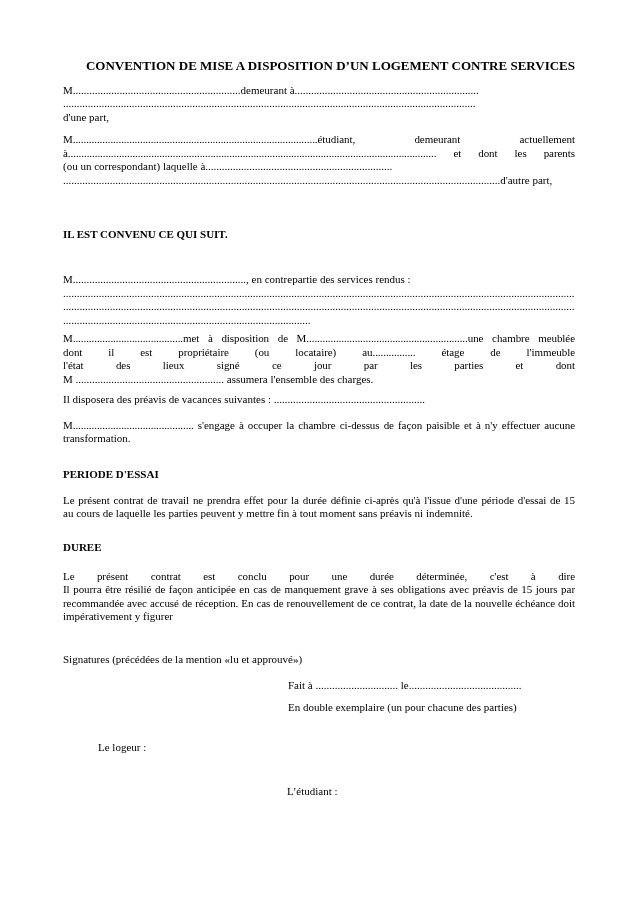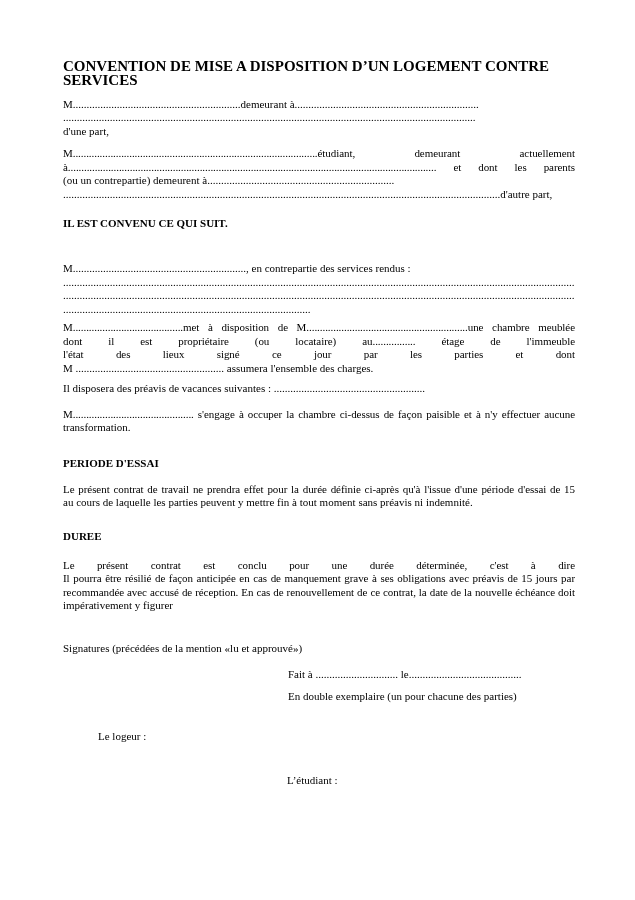--- a/index.html
+++ b/index.html
@@ -4,30 +4,30 @@
 <style>
   html, body { margin:0; padding:0; }
   body {
     width:635px; height:900px; background:#ffffff; overflow:hidden;
   }
   .page {
     font-family:"Liberation Serif","DejaVu Serif",serif;
     font-size:11px; line-height:13.5px; color:#000000;
     padding:59px 60px 0 63px;
   }
-  .title { font-weight:700; font-size:15px; line-height:14px; text-align:left; }
+  .title { font-weight:700; font-size:13px; line-height:14px; text-align:right; }
   .heading { font-weight:700; }
   .line { height:13.5px; overflow:hidden; }
   .j { text-align:justify; text-align-last:justify; letter-spacing:-0.06px; }
   .right { }
 
   .entre      { margin-top:5px; }
   .p1         { margin-top:10.5px; }
   .p2         { margin-top:9px; }
-  .h-convenu  { margin-top:16px; }
+  .h-convenu  { margin-top:41px; }
   .services   { margin-top:31.5px; }
   .housing    { margin-top:5px; }
   .vacations  { margin-top:6.5px; }
   .commitment { margin-top:12.5px; }
   .h-essai    { margin-top:22px; }
   .essai      { margin-top:12.5px; }
   .h-duree    { margin-top:20px; }
   .duration   { margin-top:15.5px; }
   .sig-note   { margin-top:29px; }
   .fait1      { margin-top:12.5px; margin-left:225px; }
@@ -46,21 +46,21 @@
 
   <div class="p1">
     <div class="line">M.............................................................demeurant à...................................................................</div>
     <div class="line">......................................................................................................................................................</div>
     <div class="line right">d'une part,</div>
   </div>
 
   <div class="p2">
     <div class="line j">M...........................................................................................étudiant, demeurant actuellement</div>
     <div class="line j">à......................................................................................................................................... et dont les parents</div>
-    <div class="line">(ou un contrepartie) demeurent à....................................................................</div>
+    <div class="line">(ou un correspondant) laquelle à....................................................................</div>
     <div class="line right">...............................................................................................................................................................d'autre part,</div>
   </div>
 
   <div class="heading h-convenu">IL EST CONVENU CE QUI SUIT.</div>
 
   <div class="services">
     <div class="line">M..............................................................., en contrepartie des services rendus :</div>
     <div class="line">.............................................................................................................................................................................................................</div>
     <div class="line">.............................................................................................................................................................................................................</div>
     <div class="line">..........................................................................................</div>

